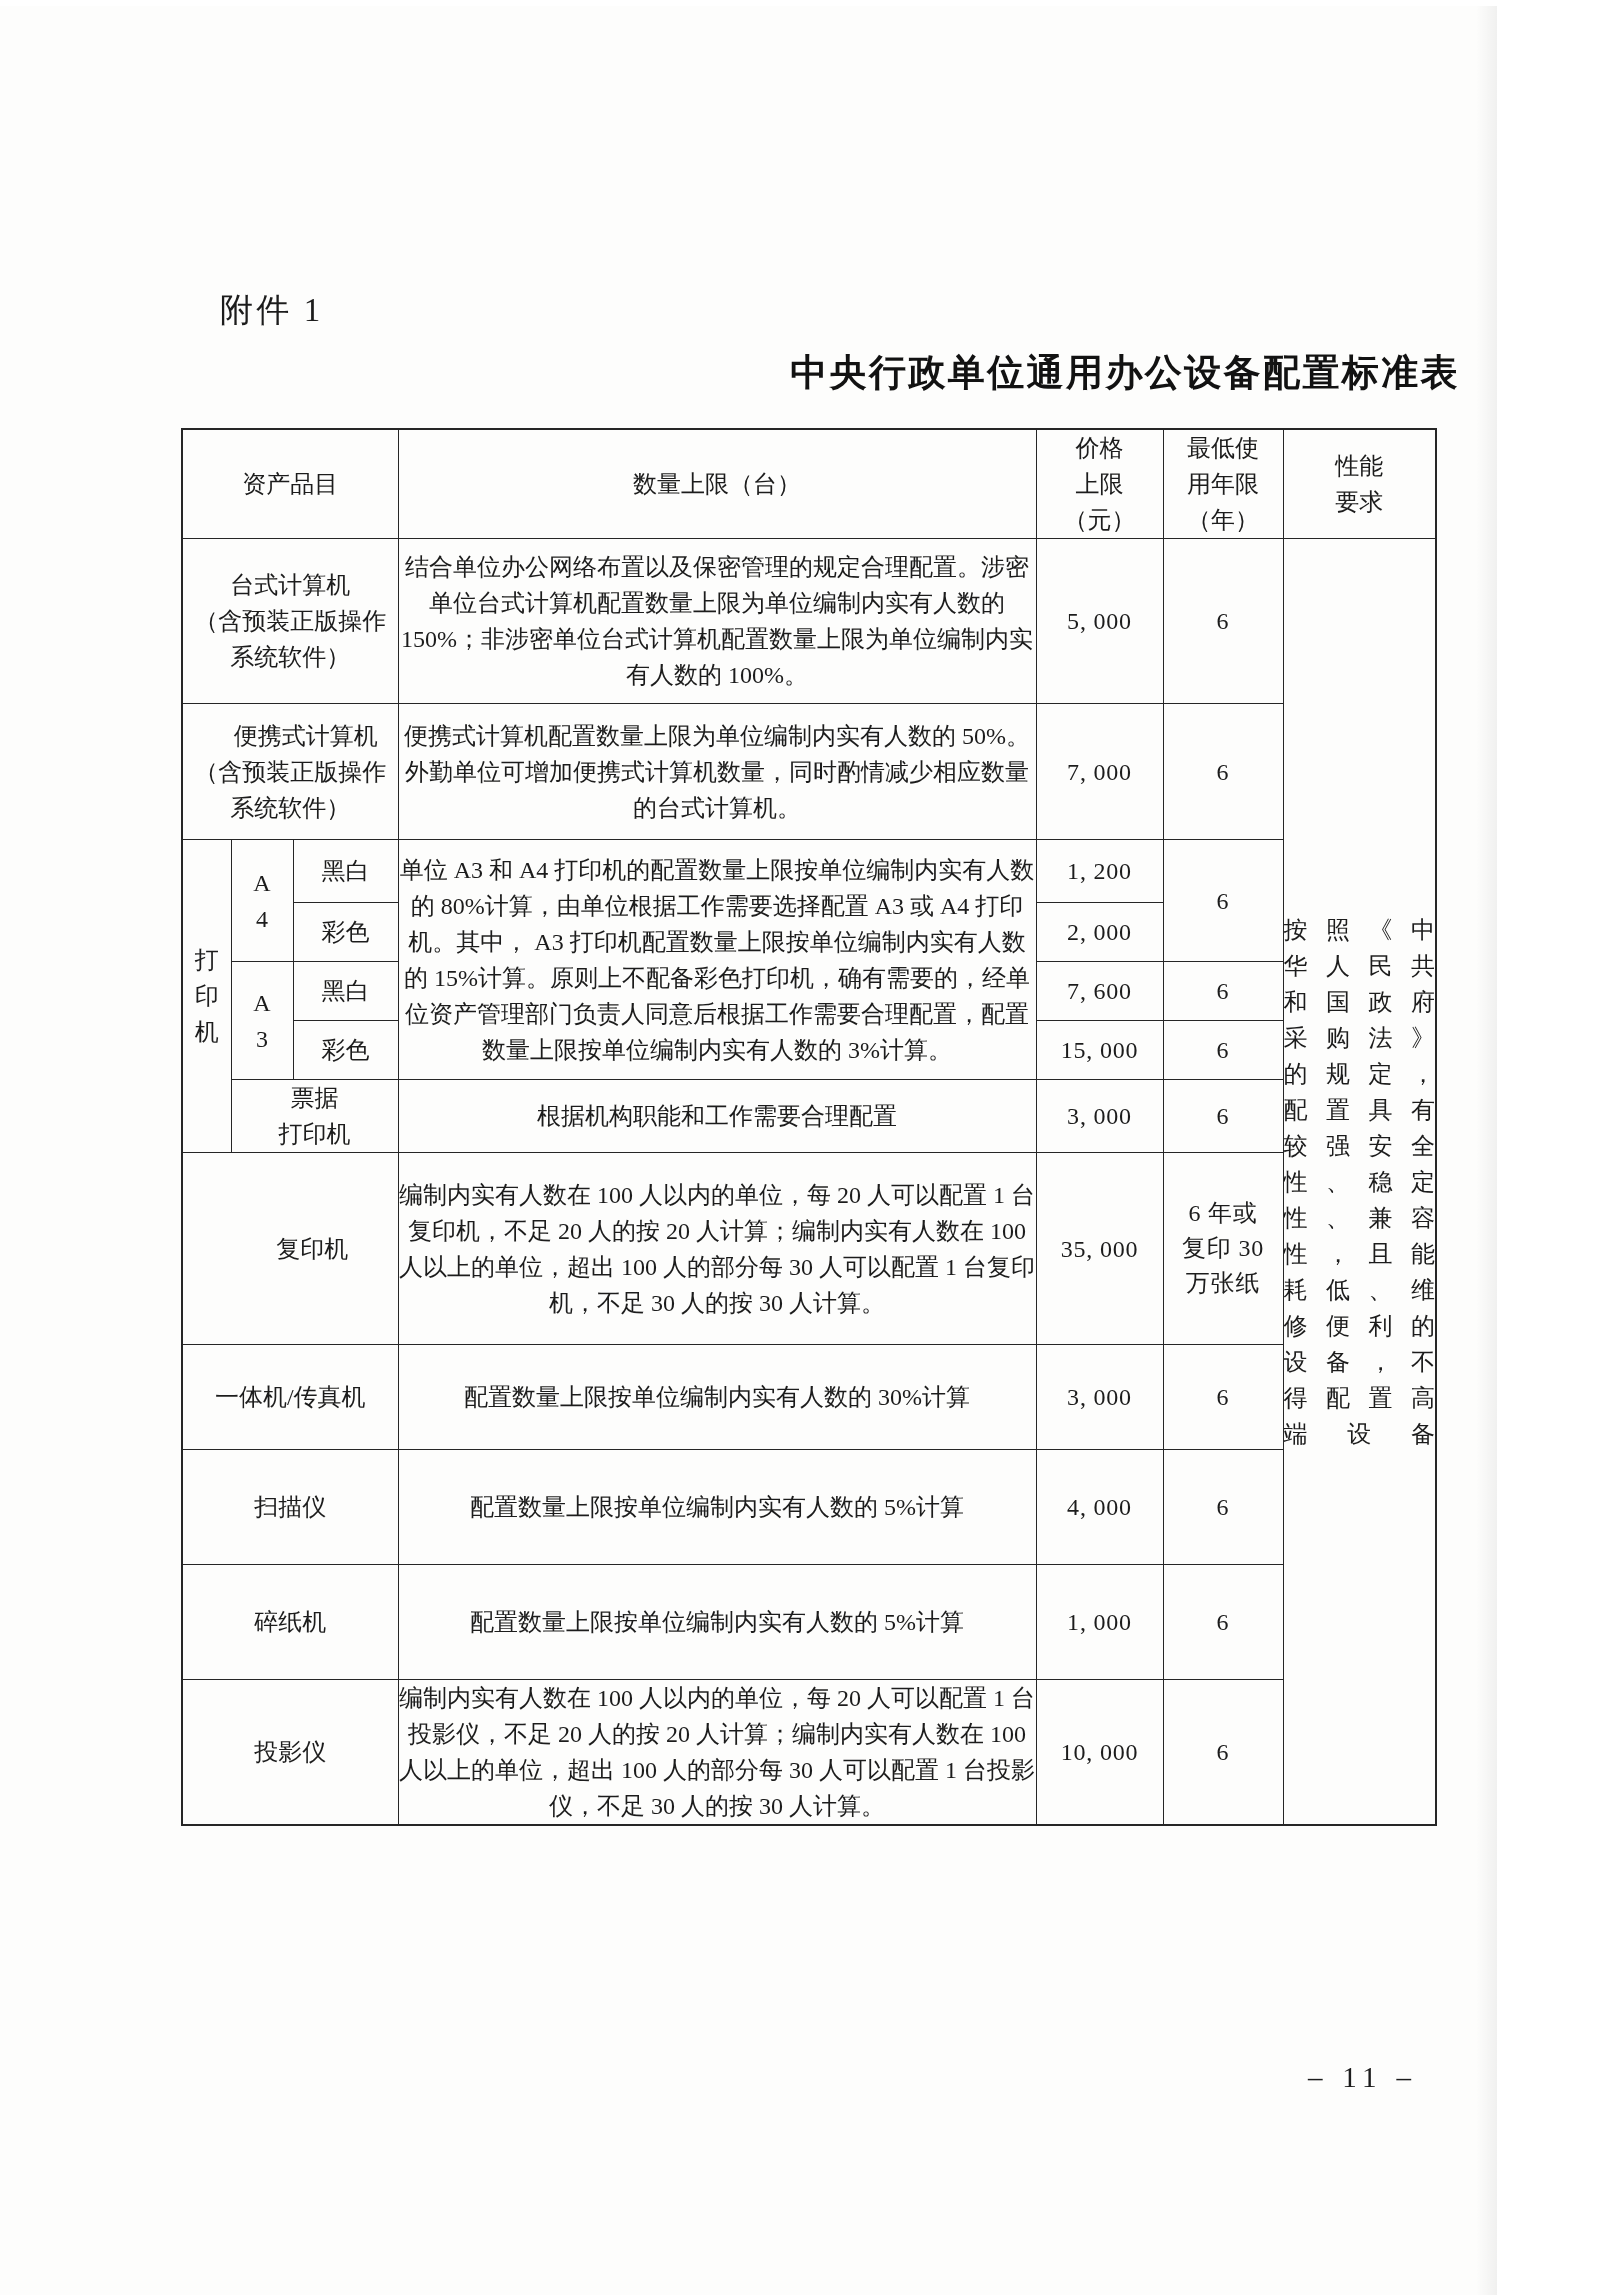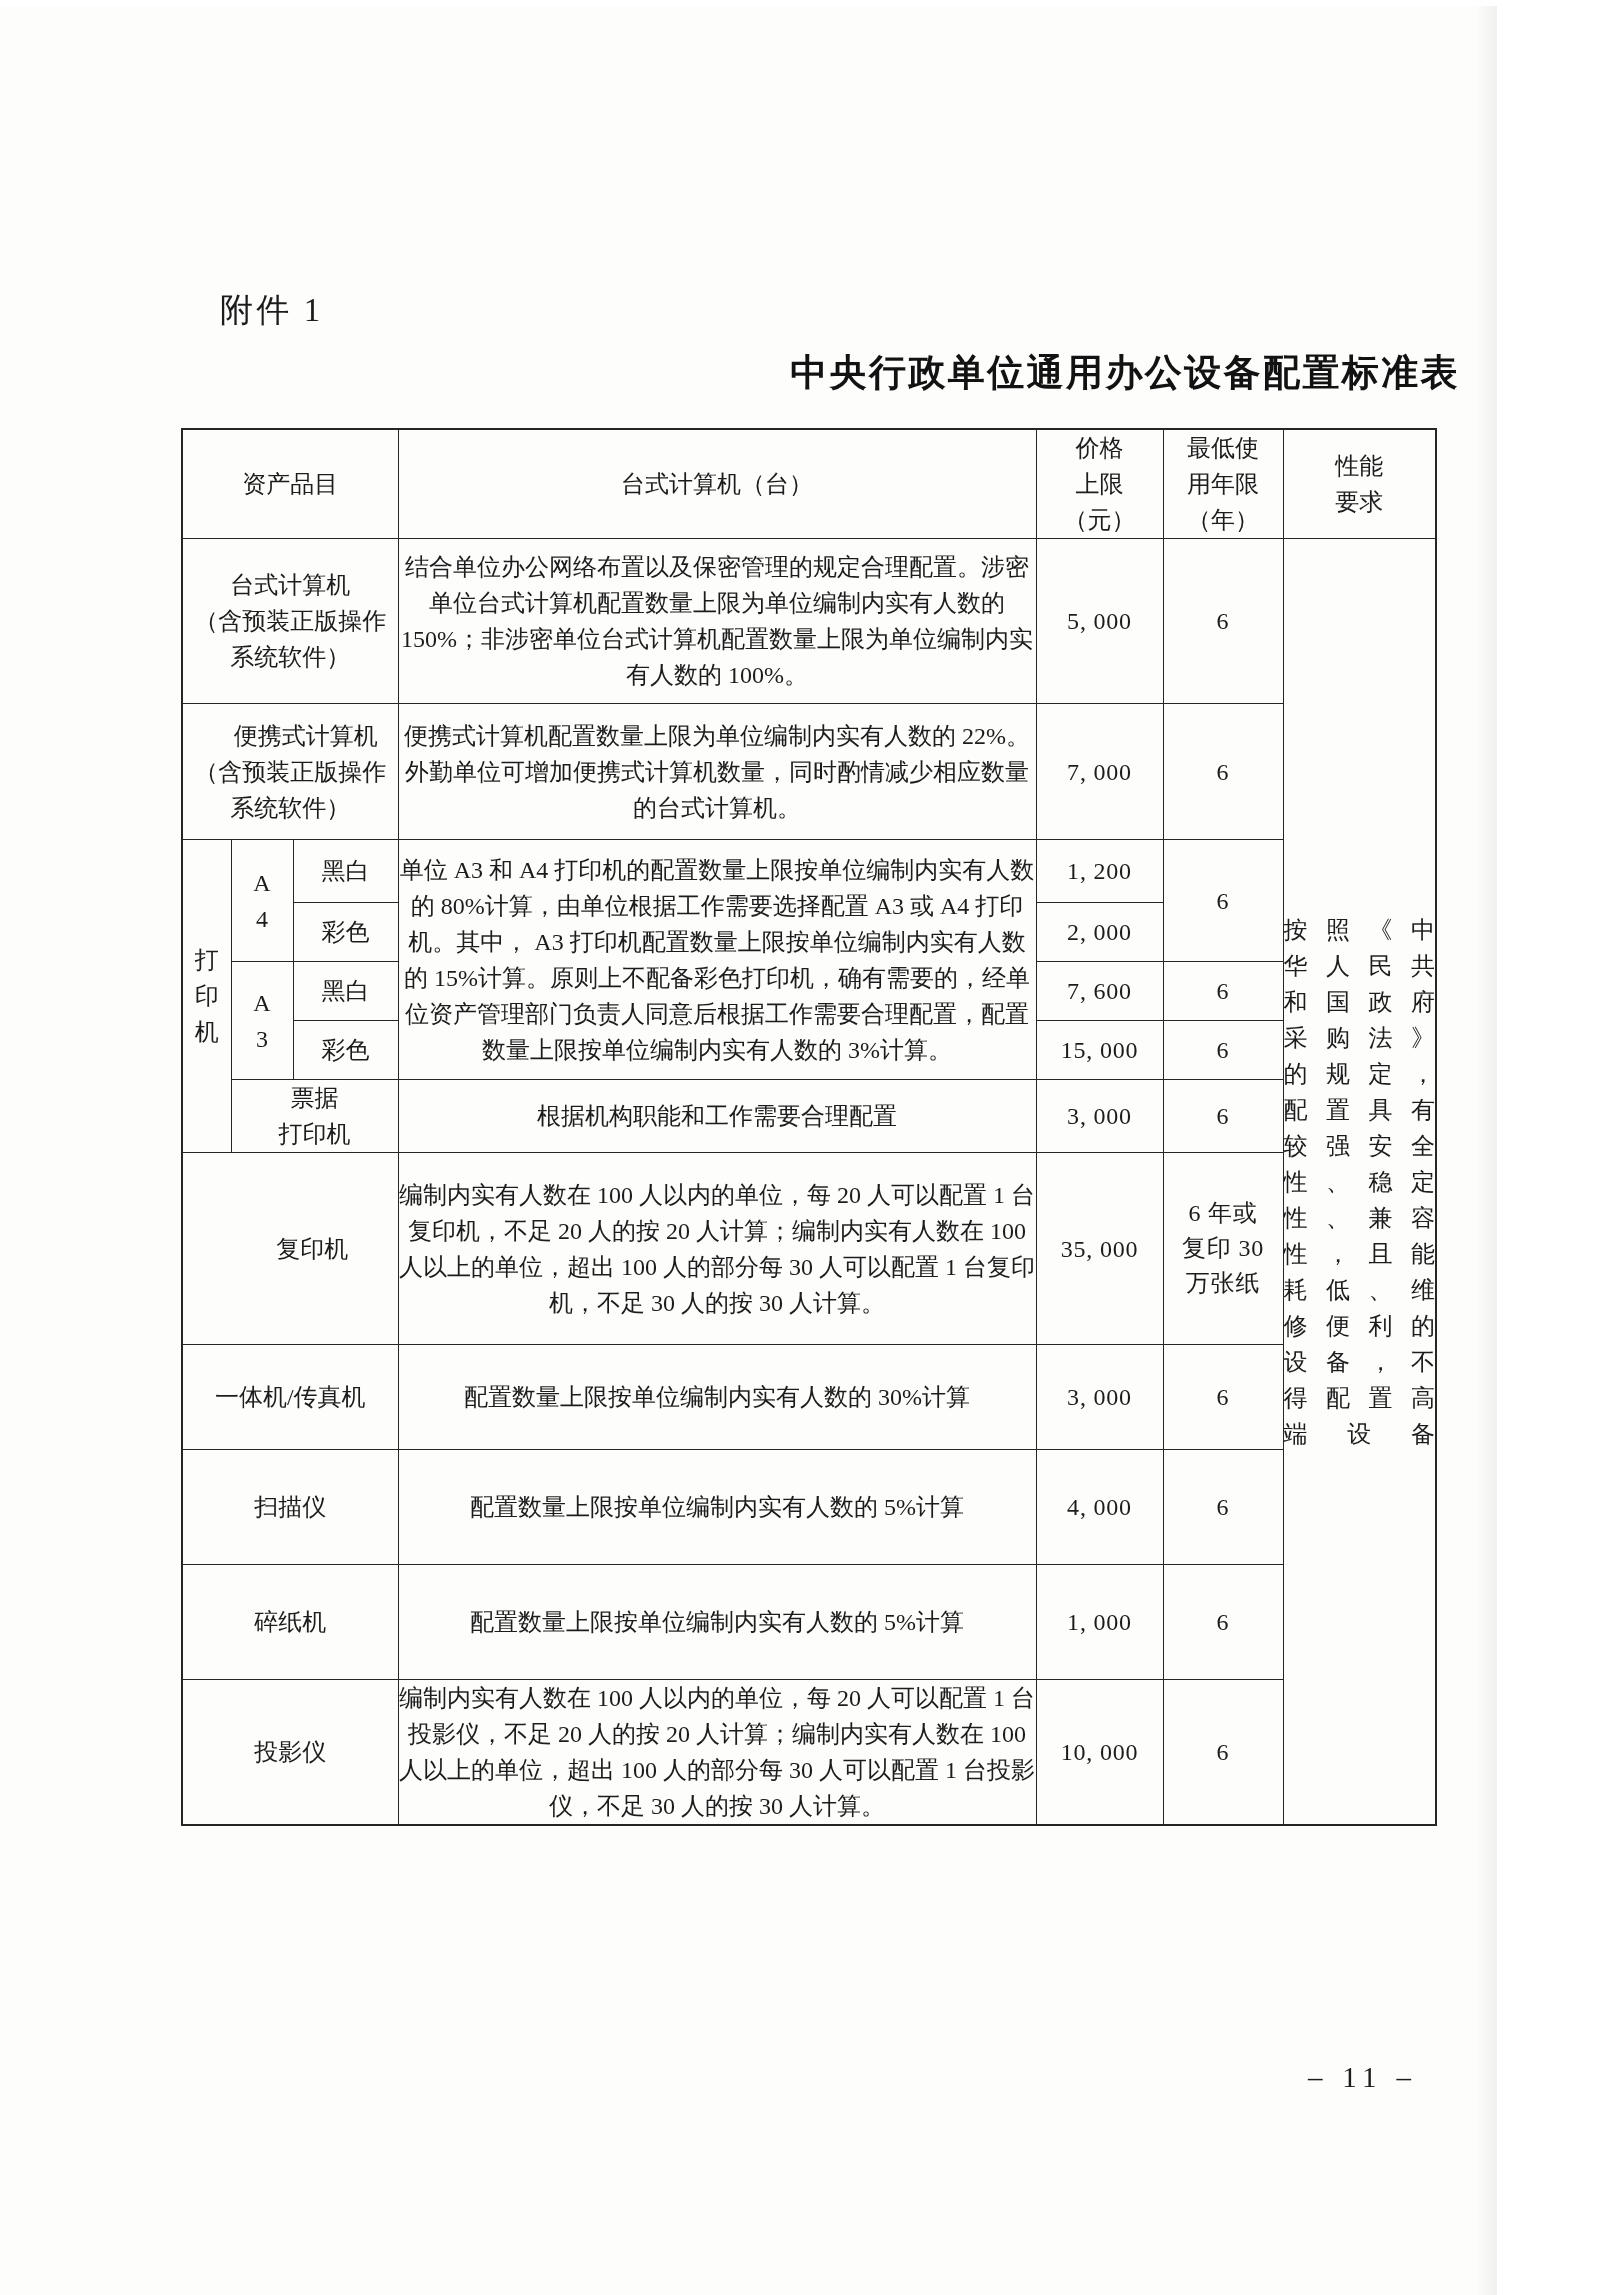--- a/index.html
+++ b/index.html
@@ -95,21 +95,21 @@
         <col style="width:105px">
       <col style="width:638px">
         <col style="width:127px">
         <col style="width:120px">
         <col style="width:153px">
     </colgroup>
 
     <tbody>
         <tr style="height:109px">
       <td colspan="3" class="hdr">资产品目</td>
-      <td class="hdr">台式计算机（台）</td>
+      <td class="hdr">数量上限（台）</td>
       <td class="hdr pre">价格
 上限
 （元）</td>
       <td class="hdr pre">最低使
 用年限
 （年）</td>
       <td class="hdr pre">性能
 要求</td>
     </tr>
 
@@ -136,21 +136,21 @@
 设备，不
 得配置高
 端设备</td>
     </tr>
 
     <tr style="height:136px">
       <td colspan="3" class="label-cell">
         <span style="display: block; padding-left: 31px;">便携式计算机</span>
         <span style="display: block;">（含预装正版操作系统软件）</span>
       </td>
-      <td class="desc lh-tall">便携式计算机配置数量上限为单位编制内实有人数的 22%。外勤单位可增加便携式计算机数量，同时酌情减少相应数量的台式计算机。</td>
+      <td class="desc lh-tall">便携式计算机配置数量上限为单位编制内实有人数的 50%。外勤单位可增加便携式计算机数量，同时酌情减少相应数量的台式计算机。</td>
       <td class="num">7, 000</td>
       <td class="num">6</td>
     </tr>
 
     <tr style="height:63px">
       <td rowspan="5" class="vlabel pre">打
 印
 机</td>
       <td rowspan="2" class="vlabel pre">A
 4</td>

